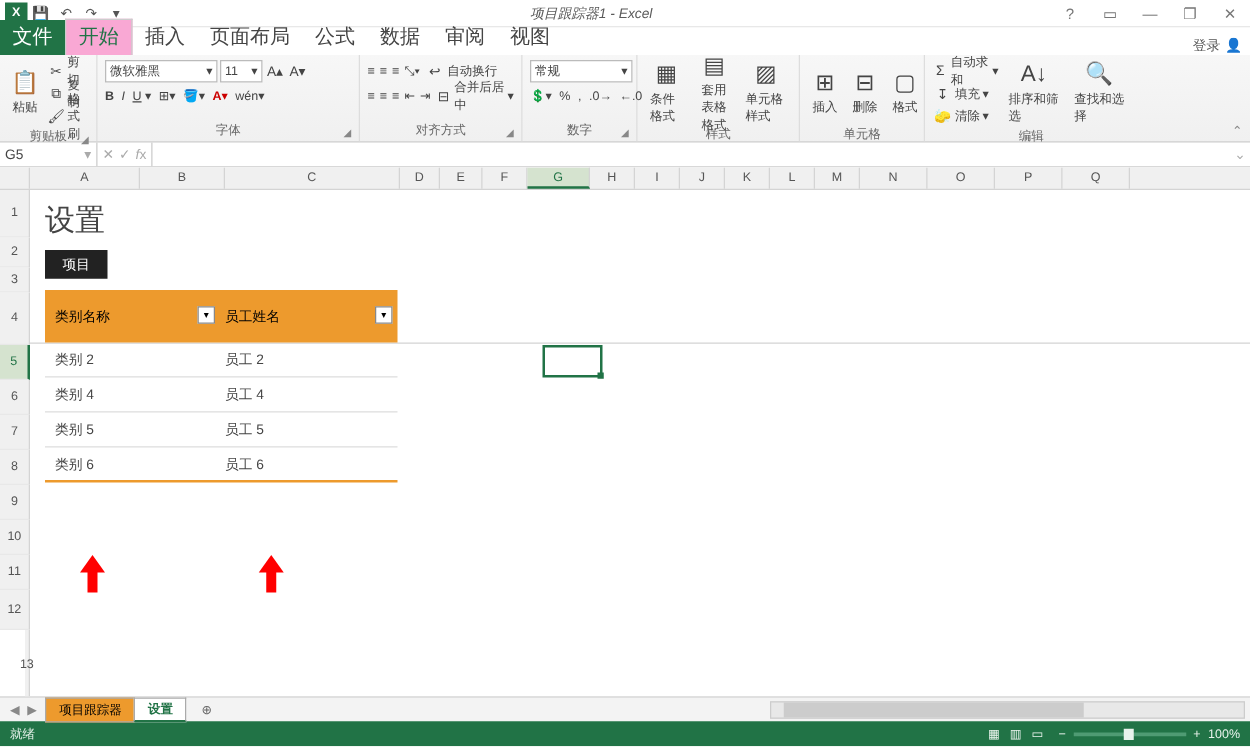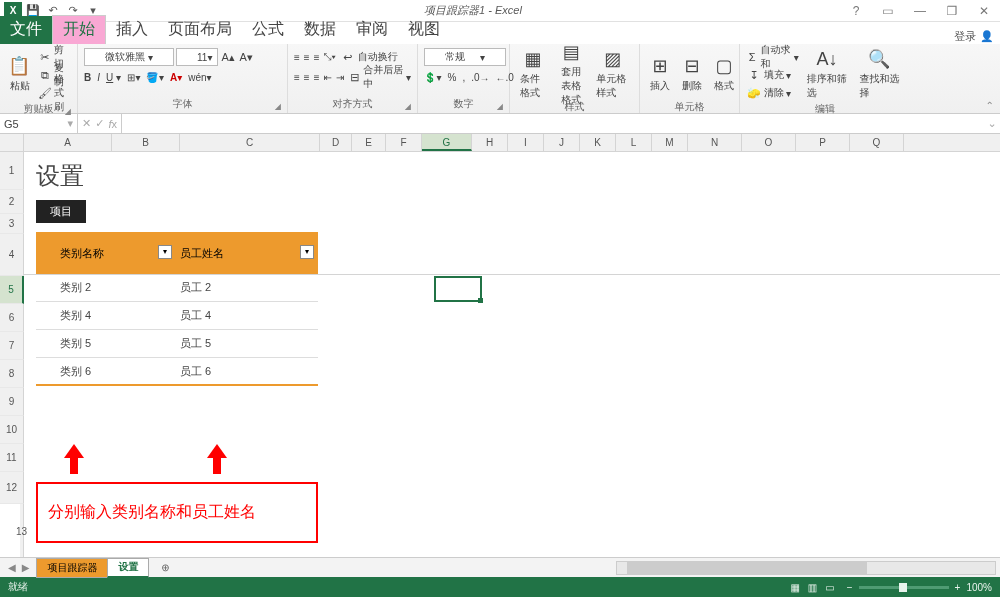--- a/index.html
+++ b/index.html
@@ -25,21 +25,21 @@
 .ribbon { height: 70px; background: linear-gradient(#f7f7f7, #f0f0f0); border-bottom: 1px solid #ccc; display: flex; position: relative; }
 .ribbon .group { border-right: 1px solid #ddd; padding: 4px 6px 2px; display: flex; flex-direction: column; justify-content: space-between; }
 .ribbon .group .body { display: flex; align-items: flex-start; gap: 4px; height: 54px; }
 .ribbon .group .label { text-align: center; font-size: 10px; color: #666; position: relative; }
 .ribbon .group .label .dlg { position: absolute; right: 0; bottom: 0; font-size: 8px; color: #888; }
 .rbtn { display: flex; flex-direction: column; align-items: center; justify-content: center; gap: 2px; padding: 2px 4px; font-size: 10px; color: #444; min-width: 28px; }
 .rbtn.big { height: 52px; }
 .rbtn .ico { font-size: 18px; }
 .rrow { display: flex; align-items: center; gap: 2px; height: 18px; font-size: 10px; color: #444; }
 .rrow .mico { width: 16px; text-align: center; font-size: 11px; }
-.selbox { border: 1px solid #bbb; background: #fff; height: 18px; padding: 0 20px; display: flex; align-items: center; font-size: 10px; color: #444; }
+.selbox { border: 1px solid #bbb; background: #fff; height: 18px; padding: 0 3px; display: flex; align-items: center; font-size: 10px; color: #444; }
 .ribbon .collapse { position: absolute; right: 6px; bottom: 2px; color: #888; font-size: 10px; }
 
 
 .fxbar { height: 20px; border-bottom: 1px solid #ccc; display: flex; align-items: stretch; background: #fff; }
 .fxbar .namebox { width: 78px; border-right: 1px solid #ccc; display: flex; align-items: center; padding: 0 4px; }
 .fxbar .fxbtns { display: flex; align-items: center; border-right: 1px solid #ccc; padding: 0 4px; gap: 4px; color: #aaa; }
 .fxbar .fxcell { flex: 1; display: flex; align-items: center; padding: 0 6px; }
 
 
 .gridwrap { position: relative; height: 423px; background: #fff; overflow: hidden; }
@@ -52,21 +52,21 @@
 .rowhdr .rh.active { background: #d5e3cf; color: #217346; border-right: 2px solid #217346; }
 .cells { position: absolute; left: 24px; top: 18px; right: 0; bottom: 0; }
 .sheet-title { position: absolute; left: 12px; top: 8px; font-size: 24px; color: #444; font-weight: 300; }
 .proj-btn { position: absolute; left: 12px; top: 48px; background: #222; color: #fff; padding: 4px 14px; font-size: 11px; }
 .data-table { position: absolute; left: 12px; top: 80px; width: 282px; }
 .data-table .thead { background: #ed9a2d; height: 42px; display: flex; align-items: center; color: #000; font-size: 11px; }
 .data-table .thead .tc { position: relative; }
 .data-table .thead .filter { position: absolute; right: 4px; bottom: 2px; width: 14px; height: 14px; border: 1px solid #888; background: #fff; font-size: 8px; display: flex; align-items: center; justify-content: center; }
 .data-table .trow { height: 28px; display: flex; align-items: center; border-bottom: 1px solid #ddd; font-size: 11px; color: #444; }
 .data-table .trow:last-child { border-bottom: 2px solid #ed9a2d; }
-.tc1 { width: 140px; padding-left: 24px; }
+.tc1 { width: 140px; padding-left: 8px; }
 .tc2 { width: 142px; padding-left: 4px; }
 .cursor { position: absolute; border: 2px solid #217346; background: transparent; }
 .cursor .handle { position: absolute; right: -3px; bottom: -3px; width: 5px; height: 5px; background: #217346; }
 .gridline-top { position:absolute; left:0; right:0; border-top:1px solid #d4d4d4; }
 
 
 .arrow { position: absolute; width: 20px; height: 30px; }
 .arrow::before { content: ""; position: absolute; left: 50%; top: 0; transform: translateX(-50%); border-left: 10px solid transparent; border-right: 10px solid transparent; border-bottom: 14px solid #f00; }
 .arrow::after { content: ""; position: absolute; left: 50%; top: 12px; transform: translateX(-50%); width: 8px; height: 18px; background: #f00; }
 .anno-box { position: absolute; border: 2px solid #f00; padding: 18px 10px; color: #f00; font-size: 16px; background: #fff; }
@@ -358,23 +358,20 @@
           </div>
         </div>
     </div>
 
     <div class="cursor" style="left:410px; top:124px; width:48px; height:26px;">
       <div class="handle"></div>
     </div>
 
     <div class="arrow" style="left:40px; top:292px"></div>
     <div class="arrow" style="left:183px; top:292px"></div>
-    <div class="anno-box" style="left:12px; top:330px; width:282px">
-      <span>分别输入类别名称和员工姓名</span>
-    </div>
   </div>
 </div>
 
 <div class="sheetbar">
   <div class="navbtns">
     <span>◀</span>
     <span>▶</span>
   </div>
   <div class="stab" style="background:#ed9a2d;color:#000">项目跟踪器</div>
   <div class="stab active">设置</div>

